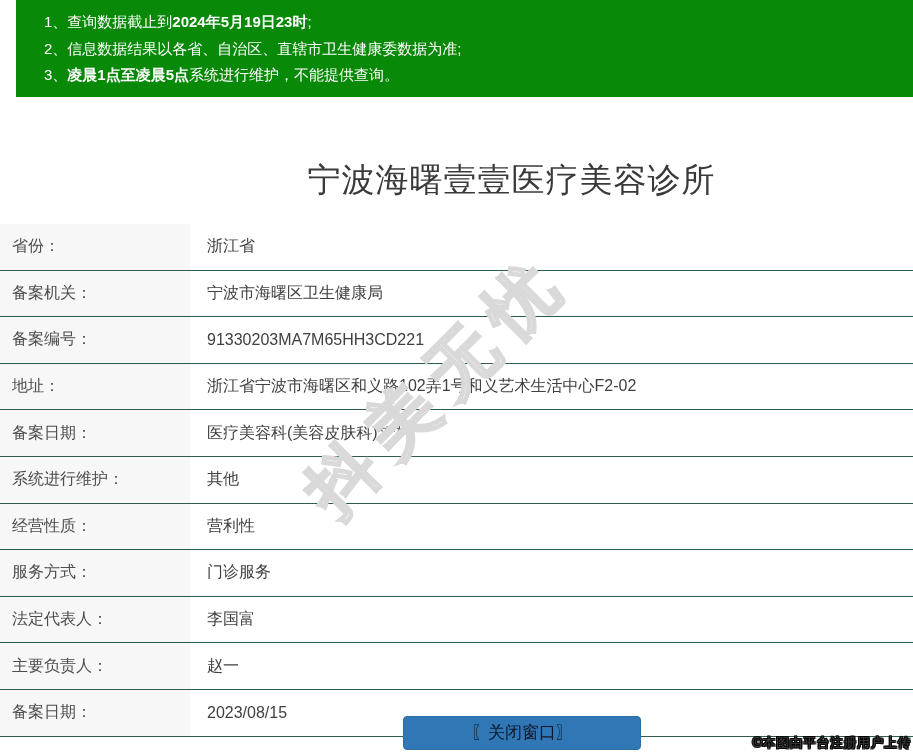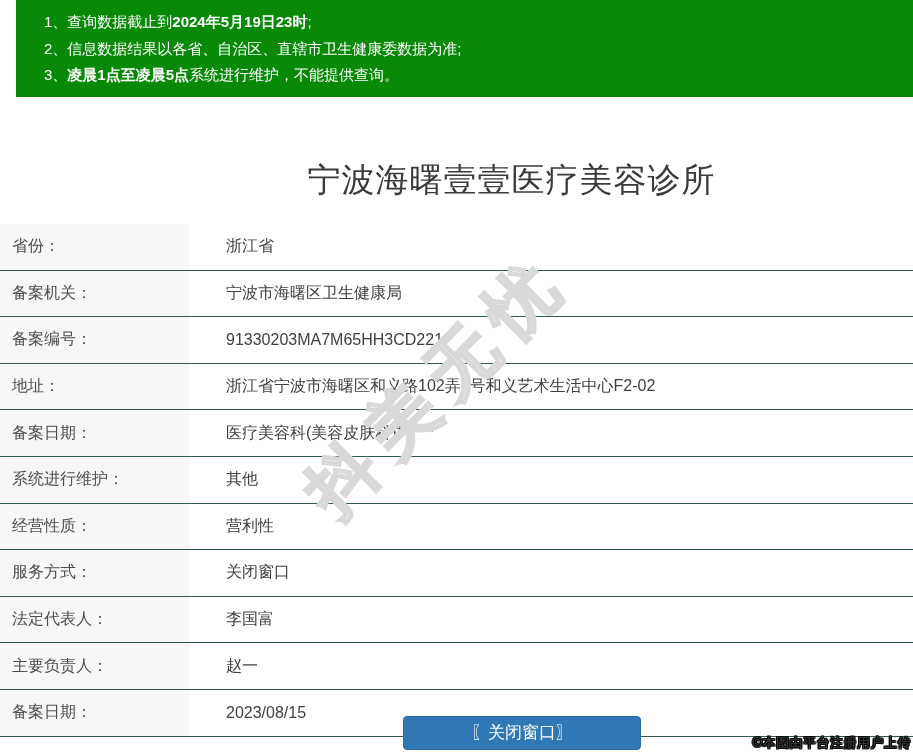--- a/index.html
+++ b/index.html
@@ -48,21 +48,20 @@
     letter-spacing:1px;
   }
   
   .info-table{width:100%;}
   .info-row{
     display:flex;
     height:46.6px;
     border-bottom:1px solid var(--divider);
     font-size:16px;
     align-items:stretch;
-    gap:19px;
   }
   .cell-label{
     width:190px;
     background:var(--label-bg);
     display:flex;
     align-items:center;
     padding-left:12px;
     color:#4D4D4D;
   }
   .cell-value{
@@ -91,21 +90,21 @@
   
   .close-btn{
     position:absolute;
     left:403px;
     top:716px;
     width:238px;
     height:34px;
     background:var(--btn-blue);
     border:1px solid var(--btn-border);
     border-radius:4px;
-    color:#ffffff;
+    color:#0f172a;
     font-size:17px;
     font-family:"Liberation Sans","DejaVu Sans",sans-serif;
     cursor:pointer;
     line-height:30px;
     text-align:center;
   }
   
   .copyright{
     position:absolute;
     right:2px;
@@ -160,21 +159,21 @@
     <div class="info-row">
       <div class="cell-label">系统进行维护：</div>
       <div class="cell-value">其他</div>
     </div>
     <div class="info-row">
       <div class="cell-label">经营性质：</div>
       <div class="cell-value">营利性</div>
     </div>
     <div class="info-row">
       <div class="cell-label">服务方式：</div>
-      <div class="cell-value">关闭窗口</div>
+      <div class="cell-value">门诊服务</div>
     </div>
     <div class="info-row">
       <div class="cell-label">法定代表人：</div>
       <div class="cell-value">李国富</div>
     </div>
     <div class="info-row">
       <div class="cell-label">主要负责人：</div>
       <div class="cell-value">赵一</div>
     </div>
     <div class="info-row">

